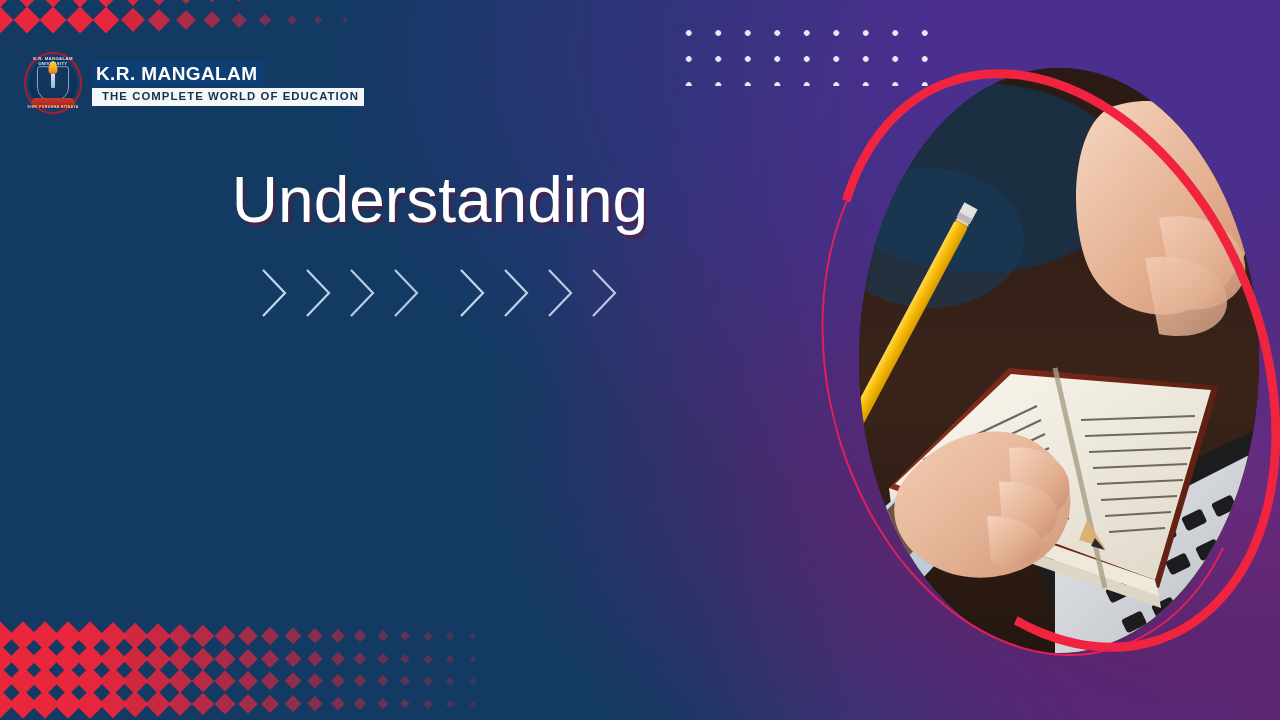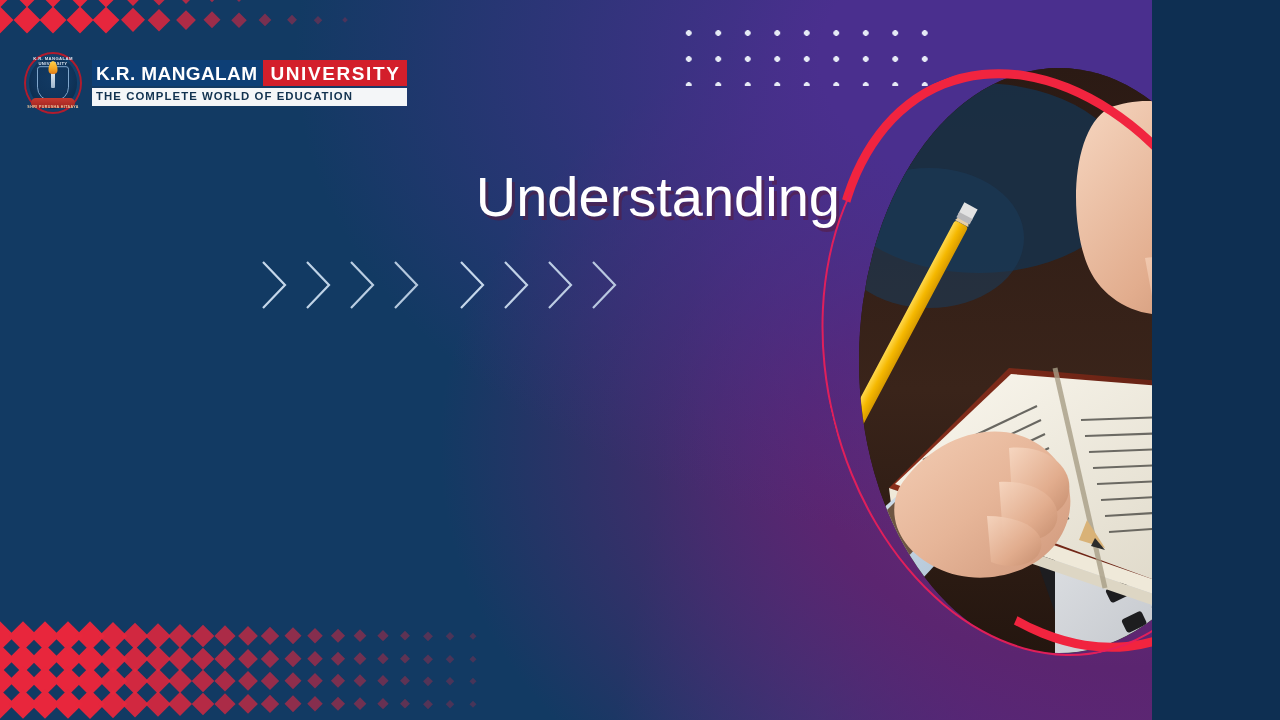--- a/index.html
+++ b/index.html
@@ -1,20 +1,20 @@
 <!DOCTYPE html>
 <html><head>
 <meta charset="utf-8">
 <style>
   html,body{margin:0;padding:0;background:#0e2f52;}
   body{font-family:"Liberation Sans", sans-serif;}
 
   .banner{
     position:relative;
-    width:1152px;height:720px;
+    width:1280px;height:720px;
     overflow:hidden;
     background:
       radial-gradient(120% 130% at 88% 8%, #4a2f8e 0%, #4a2f8e 14%, rgba(74,47,142,0) 52%),
       radial-gradient(95% 110% at 97% 62%, #6c2b7c 0%, #5b2570 28%, rgba(91,37,112,0) 62%),
       linear-gradient(100deg, #123a63 0%, #123a63 58%, #2c3a78 74%, #4a2a84 86%, #5f2a7d 100%);
   }
 
   
   .dot-grid{
     position:absolute; left:672px; top:16px;
@@ -107,39 +107,39 @@
     color:#ffffff;
     font-size:19px; font-weight:bold; letter-spacing:1.6px;
     padding:0 7px;
     display:flex; align-items:center;
     line-height:1;
   }
   .wm-tag{
     background:#f4f6f8;
     color:#12324f;
     font-size:11.4px; font-weight:bold; letter-spacing:1.05px;
-    padding:3px 5px 3px 4px;
+    padding:3px 5px 3px 10px;
     margin-top:2px;
     line-height:1;
     white-space:nowrap;
   }
 
   
   .headline{
     position:absolute; left:40px; top:168px;
     width:800px;
   }
   .hl-line{
     line-height:1.02;
     white-space:nowrap;
   }
   .hl-understanding{
-    font-size:56px; font-weight:normal; color:#ffffff;
+    font-size:64px; font-weight:normal; color:#ffffff;
     text-shadow:3px 4px 0 rgba(90,28,60,.55);
-    text-align:right;
+    text-align:center;
     margin-bottom:12px;
   }
   .hl-outcomes{
     font-size:76px; font-weight:bold; color:#ffe20a;
     text-shadow:3px 4px 0 rgba(90,28,60,.55);
     text-align:center;
     letter-spacing:-.5px;
   }
   .hl-objectives{
     font-size:76px; font-weight:bold; color:#ffe20a;
@@ -240,21 +240,20 @@
       <div class="ring-text-top">K.R. MANGALAM UNIVERSITY</div>
       <div class="shield"></div>
       <div class="torch-stick"></div>
       <div class="torch-flame"></div>
       <div class="scroll"></div>
       <div class="ring-text-bot">SHRI PURUSHA HITAAYA</div>
     </div>
     <div class="wordmark">
       <div class="wm-top">
         <div class="wm-kr">K.R. MANGALAM</div>
-        <div class="wm-uni">UNIVERSITY</div>
       </div>
       <div class="wm-tag">THE COMPLETE WORLD OF EDUCATION</div>
     </div>
   </div>
 
   <div class="headline">
     <div class="hl-line hl-understanding">Understanding</div>
     <div class="and-row">
       <div class="chevs" id="chevLeft">
           <span class="chev" style="opacity: 0.95;">

